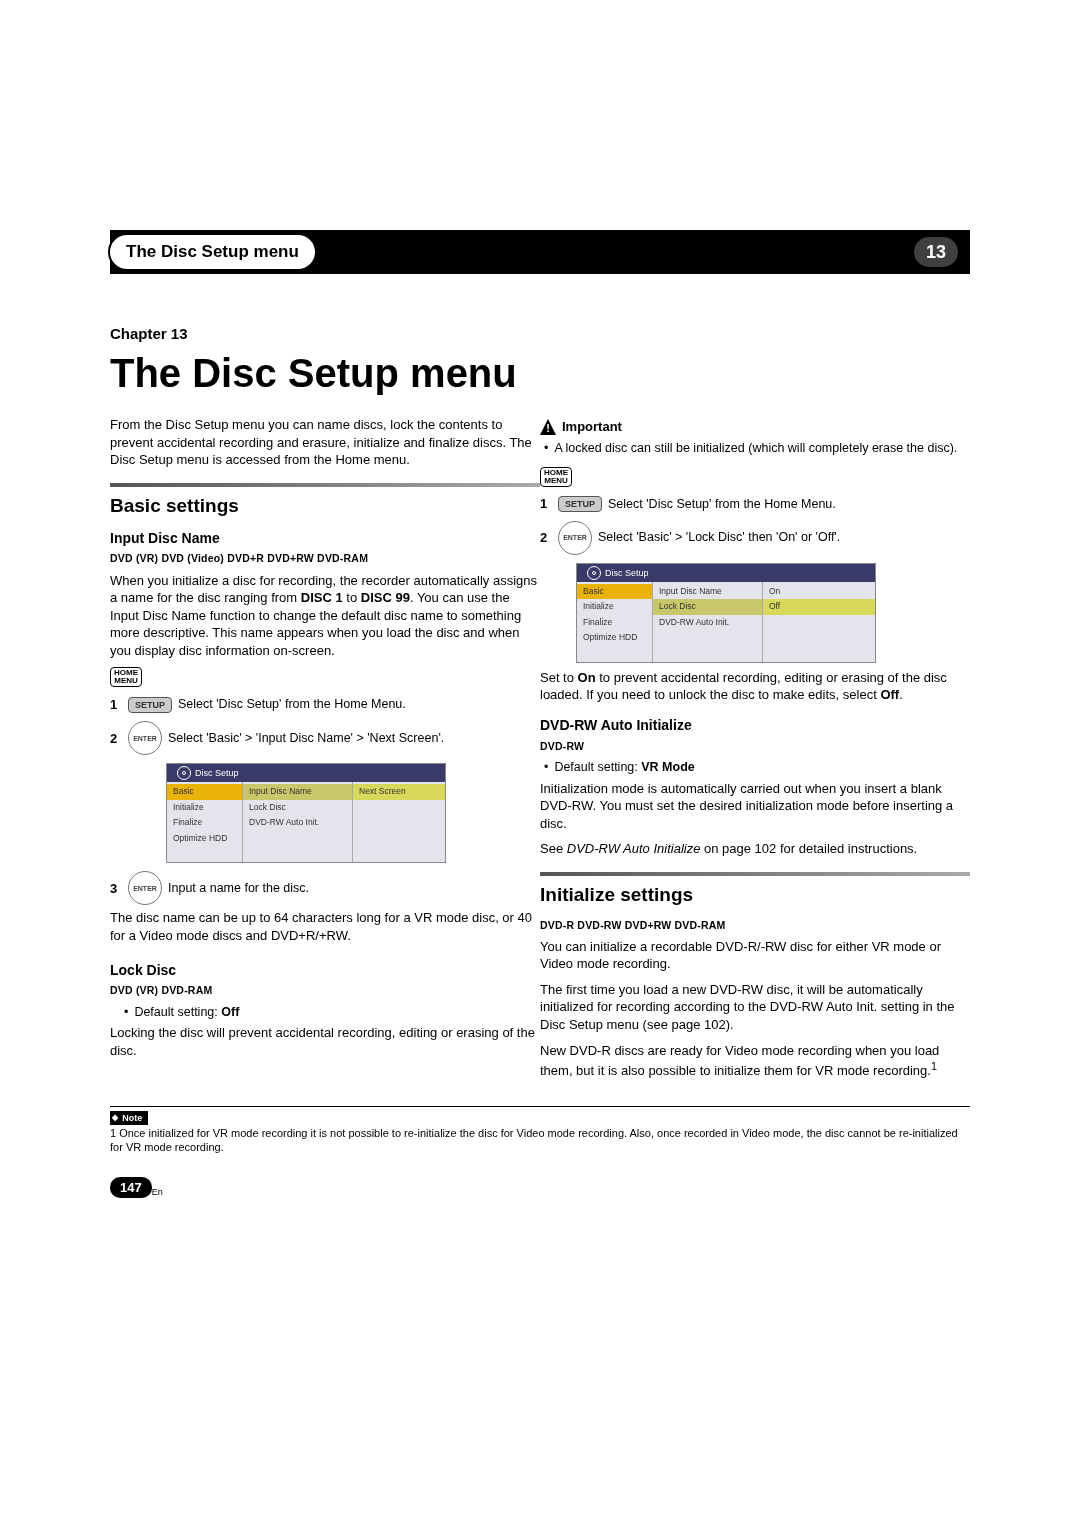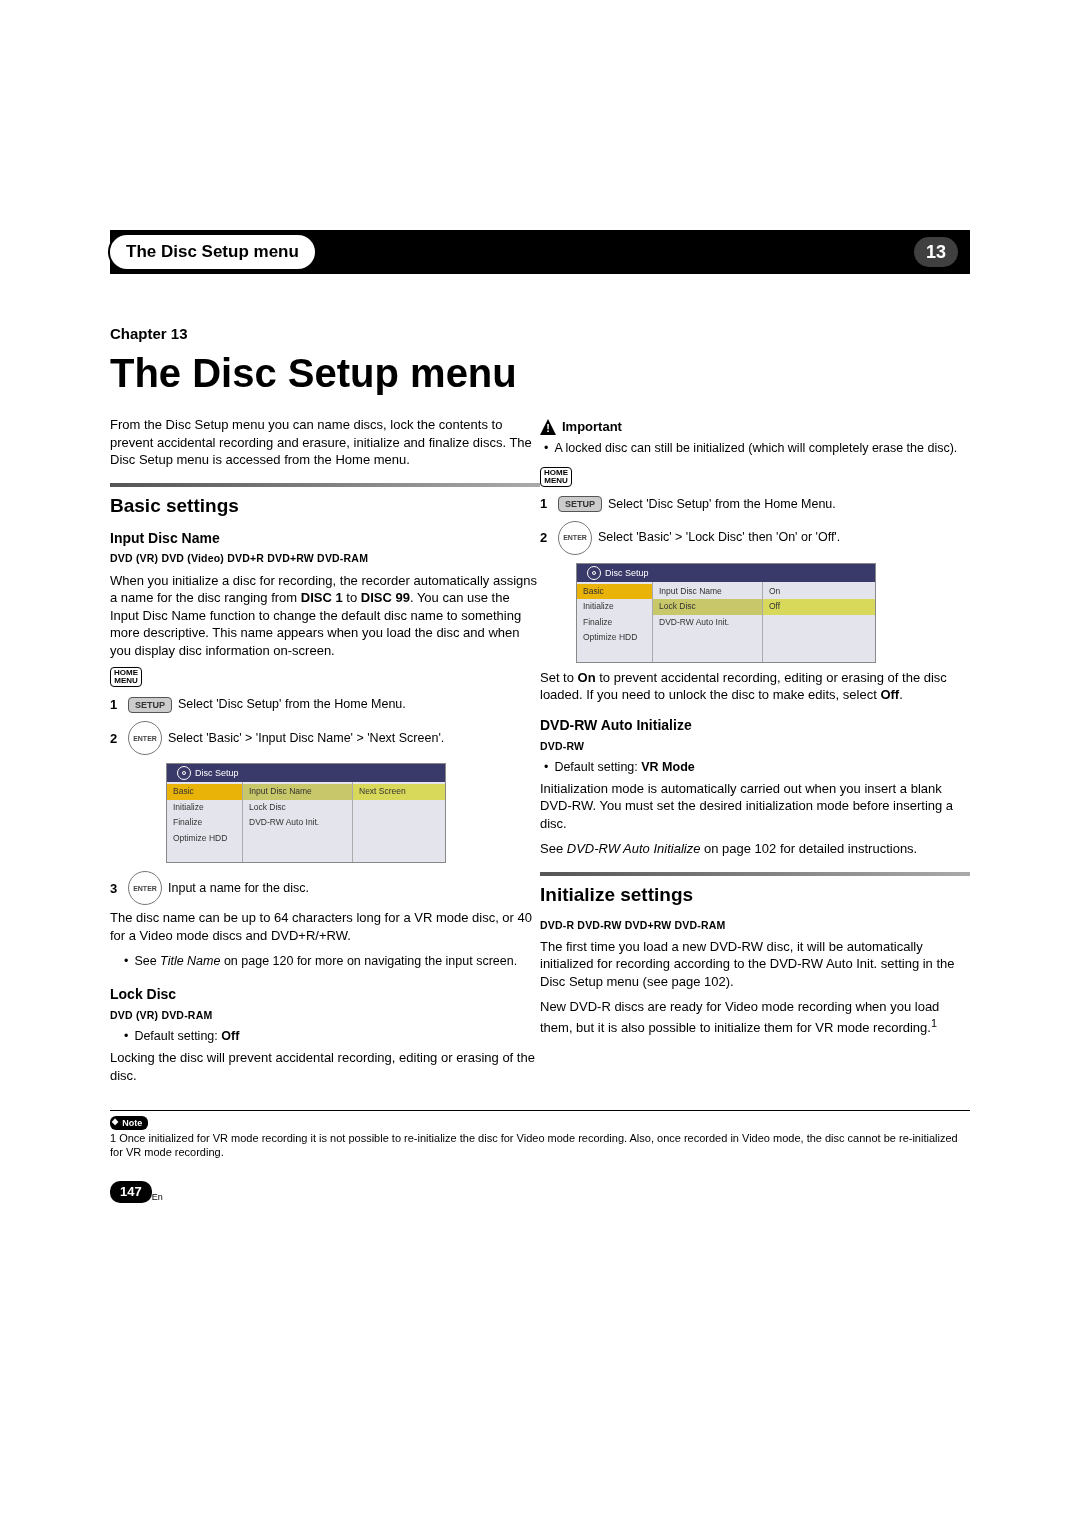--- a/index.html
+++ b/index.html
@@ -140,21 +140,20 @@
   .shot-right { flex:1; padding: 2px 0; }
   .shot-right .hl { background: #d8d85a; }
   .shot-right .opt { color:#333; }
   .note-rule { border-top: 1px solid #000; margin-top: 18px; }
   .note-label {
     display:inline-flex; align-items:center; gap:4px;
     background:#000; color:#fff;
     font-size:9px; font-weight:700;
     padding:1px 6px 1px 2px;
     margin-top:-1px;
-    border-radius:6px;
   }
   .note-label::before {
     content:"◆"; font-size:8px;
   }
   .footnote { font-size: 11px; margin-top: 2px; line-height:1.25; }
   .page-num-wrap { display:flex; flex-direction:row; align-items:flex-end; margin-top:22px; }
   .page-num {
     background:#000; color:#fff; font-weight:700;
     border-radius:10px; padding:2px 10px; font-size:13px;
   }
@@ -245,25 +244,20 @@
         </div>
 
         <div class="step">
           <span class="step-num">3</span>
           <span class="enter-btn">
               <span>ENTER</span>
             </span>
           <span class="step-text">  Input a name for the disc.</span>
         </div>
         <p>The disc name can be up to 64 characters long for a VR mode disc, or 40 for a Video mode discs and DVD+R/+RW.</p>
-        <div class="bullet">
-          <span>
-            <span>See </span><span class="italic">Title Name</span><span> on page 120 for more on navigating the input screen.</span>
-          </span>
-        </div>
 
         <div class="sub-title" style="margin-top:16px;">Lock Disc</div>
         <div class="badges">DVD (VR)  DVD-RAM</div>
         <div class="bullet">
           <span><span>Default setting: </span><span class="bold">Off</span></span>
         </div>
         <p>Locking the disc will prevent accidental recording, editing or erasing of the disc.</p>
       </div>
 
       <div class="col">
@@ -326,20 +320,21 @@
           <span><span>Default setting: </span><span class="bold">VR Mode</span></span>
         </div>
         <p>Initialization mode is automatically carried out when you insert a blank DVD-RW. You must set the desired initialization mode before inserting a disc.</p>
         <p>
           <span>See </span><span class="italic">DVD-RW Auto Initialize</span><span> on page 102 for detailed instructions.</span>
         </p>
 
         <div class="section-rule"></div>
         <div class="section-title">Initialize settings</div>
         <div class="badges">DVD-R  DVD-RW  DVD+RW  DVD-RAM</div>
+        <p>You can initialize a recordable DVD-R/-RW disc for either VR mode or Video mode recording.</p>
         <p>The first time you load a new DVD-RW disc, it will be automatically initialized for recording according to the DVD-RW Auto Init. setting in the Disc Setup menu (see page 102).</p>
         <p>
           <span>New DVD-R discs are ready for Video mode recording when you load them, but it is also possible to initialize them for VR mode recording.</span><sup>1</sup>
         </p>
       </div>
     </div>
 
     <div class="note-rule"></div>
     <span class="note-label">Note</span>
     <div class="footnote">1  Once initialized for VR mode recording it is not possible to re-initialize the disc for Video mode recording. Also, once recorded in Video mode, the disc cannot be re-initialized for VR mode recording.</div>

